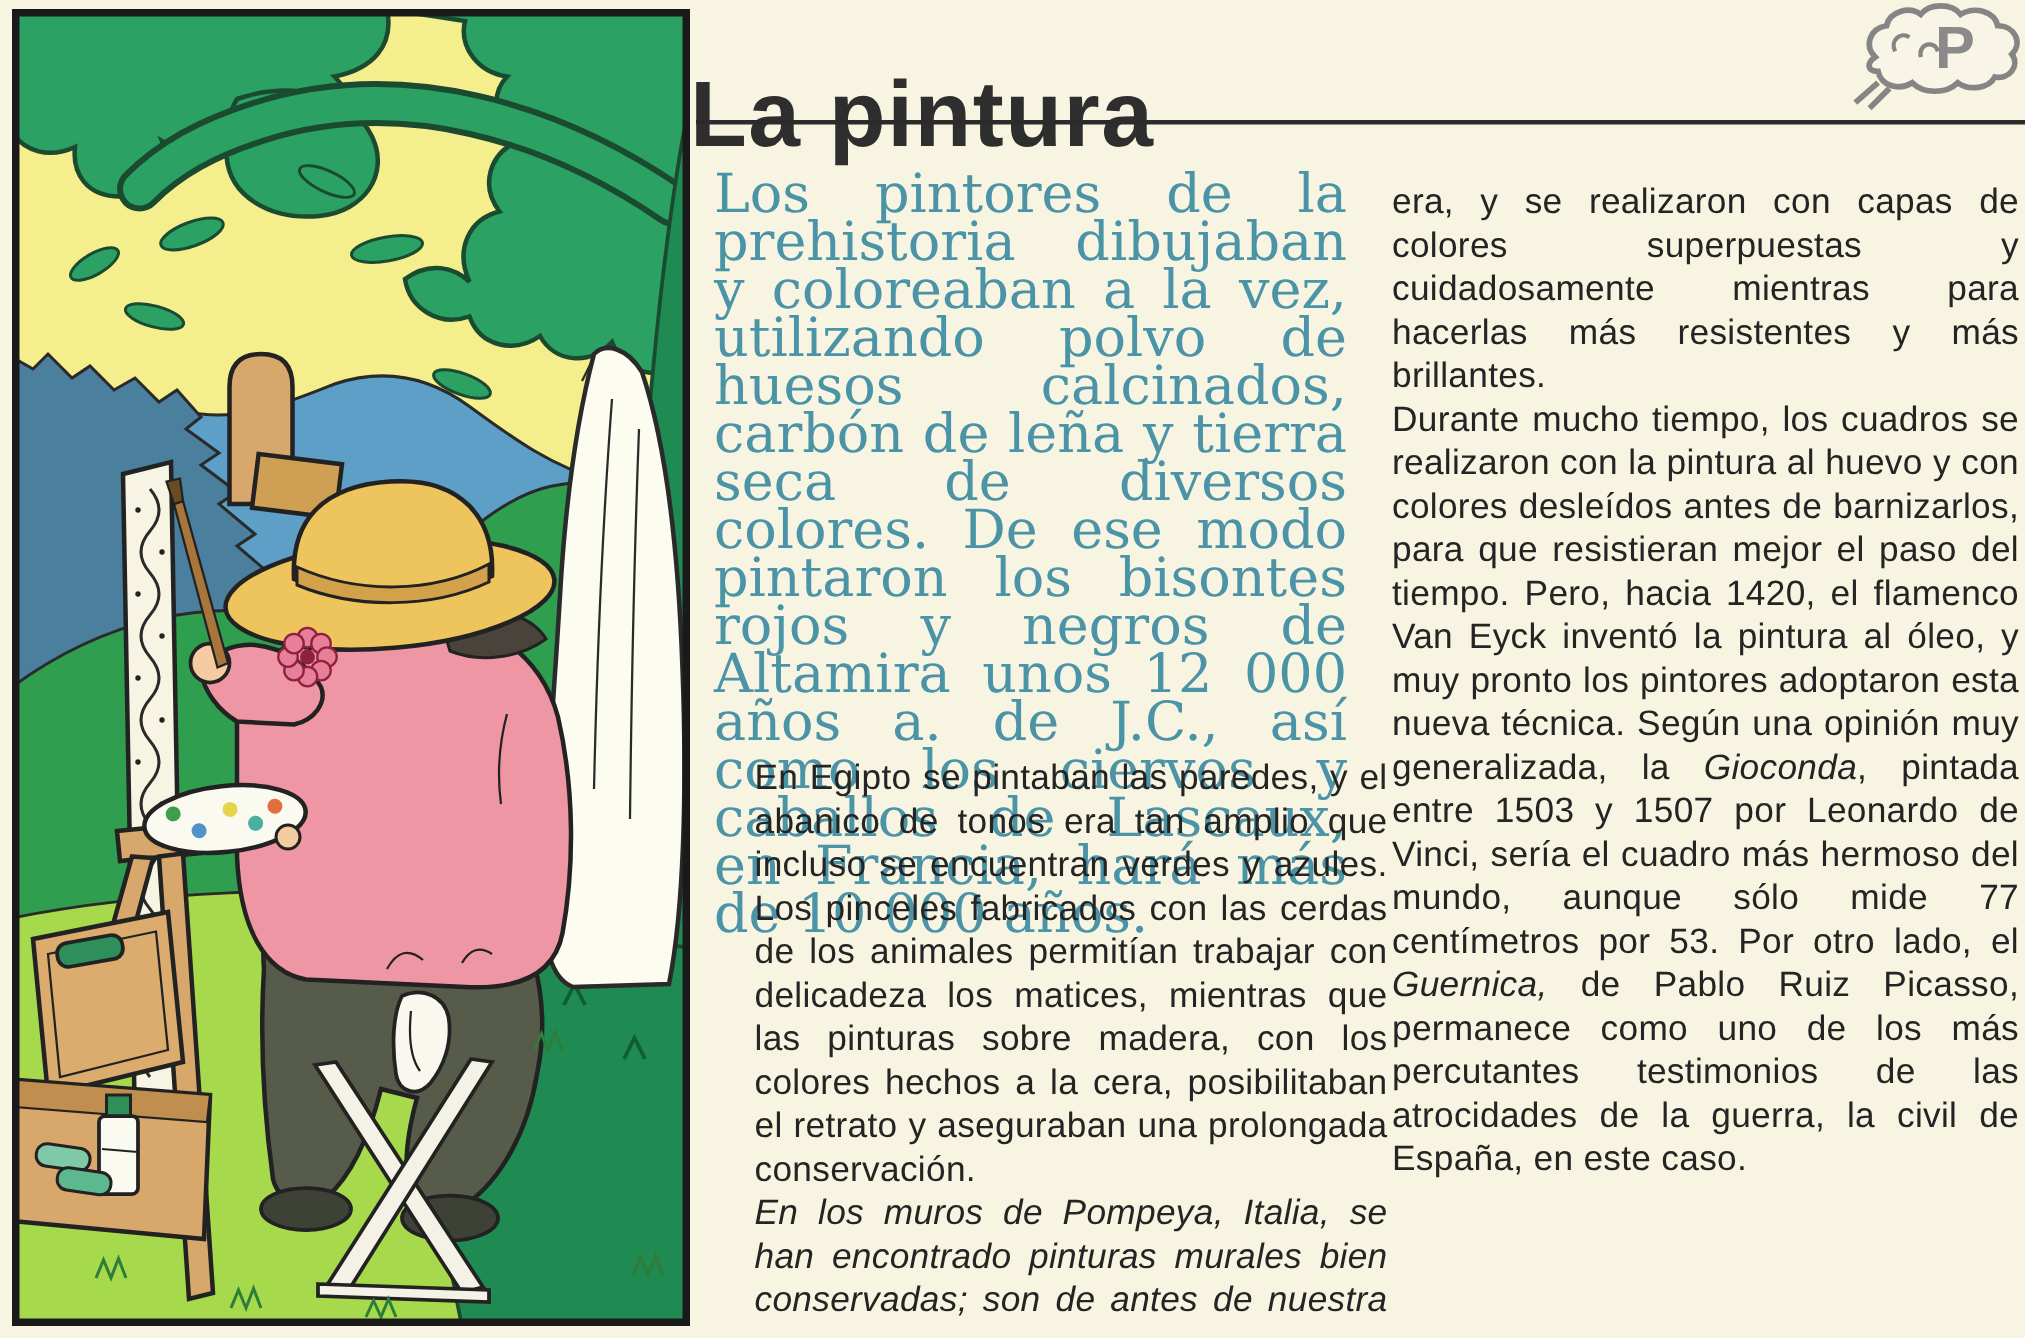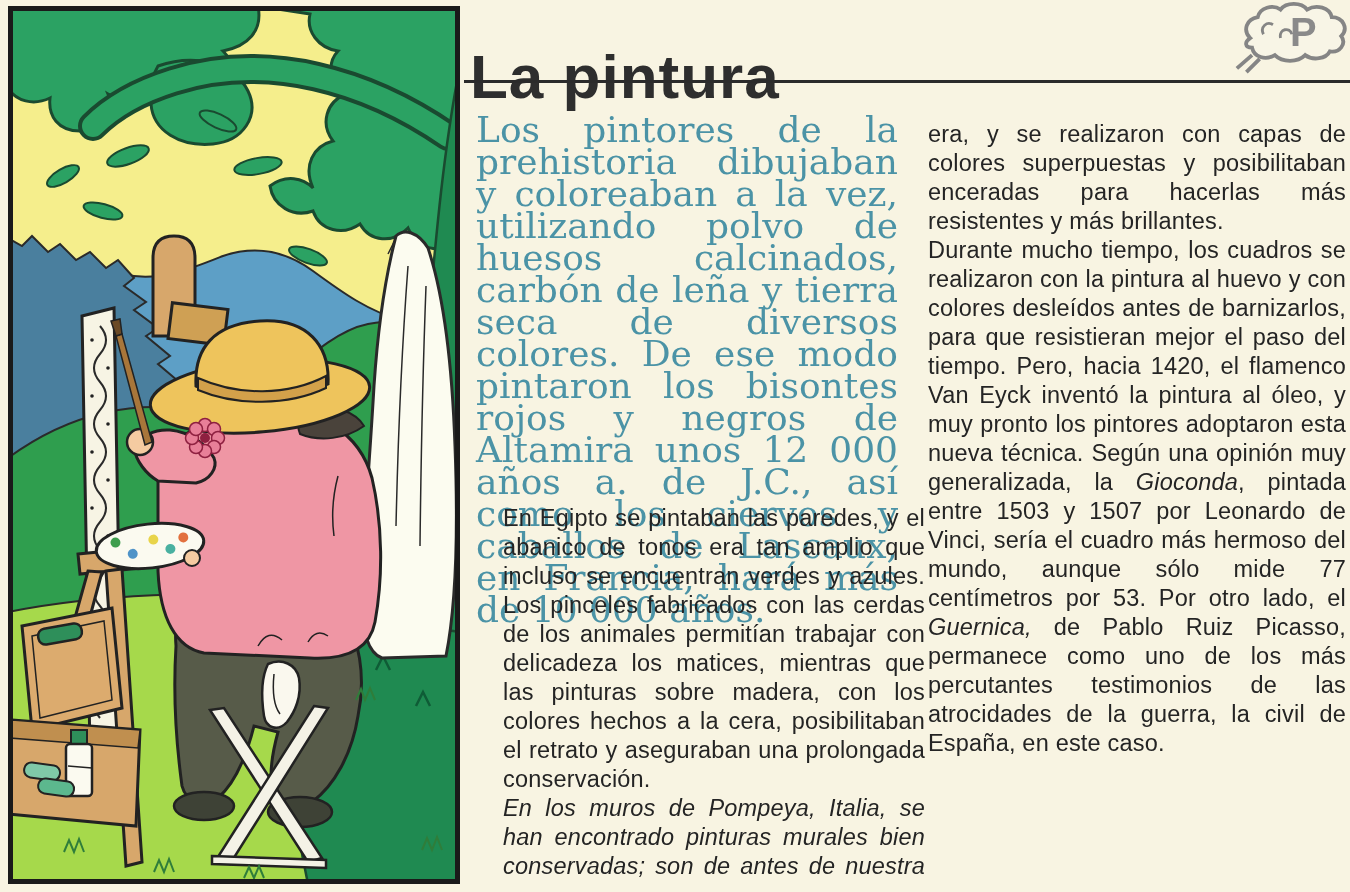--- a/index.html
+++ b/index.html
@@ -7,21 +7,21 @@
     position:relative;
     width:1350px;height:892px;
     background:#f8f4e2;
     overflow:hidden;
     font-family:"Liberation Sans",sans-serif;
   }
   .illustration{
     position:absolute;left:8px;top:6px;width:452px;height:878px;
   }
   .page-title{
-    position:absolute;left:470px;top:-4px;
+    position:absolute;left:460px;top:-4px;
     font-size:62px;font-weight:bold;color:#2e2e2e;
     letter-spacing:1px;line-height:78px;
   }
   .title-rule{
     position:absolute;left:464px;top:80px;width:886px;height:3px;
     background:#2b2b2b;
   }
   .logo{position:absolute;left:1230px;top:2px;width:120px;height:74px;}
   .logo text{
     font-family:"Liberation Sans",sans-serif;font-size:42px;font-weight:bold;
@@ -211,17 +211,17 @@
   <div class="col intro">
     <p>Los pintores de la prehistoria dibujaban y coloreaban a la vez, utilizando polvo de huesos calcinados, carbón de leña y tierra seca de diversos colores. De ese modo pintaron los bisontes rojos y negros de Altamira unos 12 000 años a. de J.C., así como los ciervos y caballos de Lascaux, en Francia, hará más de 10 000 años.</p>
   </div>
 
   <div class="col black-text col1-black">
     <p>En Egipto se pintaban las paredes, y el abanico de tonos era tan amplio que incluso se encuentran verdes y azules. Los pinceles fabricados con las cerdas de los animales permitían trabajar con delicadeza los matices, mientras que las pinturas sobre madera, con los colores hechos a la cera, posibilitaban el retrato y aseguraban una prolongada conservación.</p>
     <p class="cont">En los muros de Pompeya, Italia, se han encontrado pinturas murales bien conservadas; son de antes de nuestra</p>
   </div>
 
   <div class="col black-text col2">
-    <p>era, y se realizaron con capas de colores superpuestas y posibilitaban enceradas para hacerlas más resistentes y más brillantes.</p>
+    <p>era, y se realizaron con capas de colores superpuestas y cuidadosamente mientras para hacerlas más resistentes y más brillantes.</p>
     <p><span>Durante mucho tiempo, los cuadros se realizaron con la pintura al huevo y con colores desleídos antes de barnizarlos, para que resistieran mejor el paso del tiempo. Pero, hacia 1420, el flamenco Van Eyck inventó la pintura al óleo, y muy pronto los pintores adoptaron esta nueva técnica. Según una opinión muy generalizada, la </span><span style="font-style: italic;">Gioconda</span><span>, pintada entre 1503 y 1507 por Leonardo de Vinci, sería el cuadro más hermoso del mundo, aunque sólo mide 77 centímetros por 53. Por otro lado, el </span><span style="font-style: italic;">Guernica,</span><span> de Pablo Ruiz Picasso, permanece como uno de los más percutantes testimonios de las atrocidades de la guerra, la civil de España, en este caso.</span></p>
   </div>
 
 </div>
 
 </body></html>

